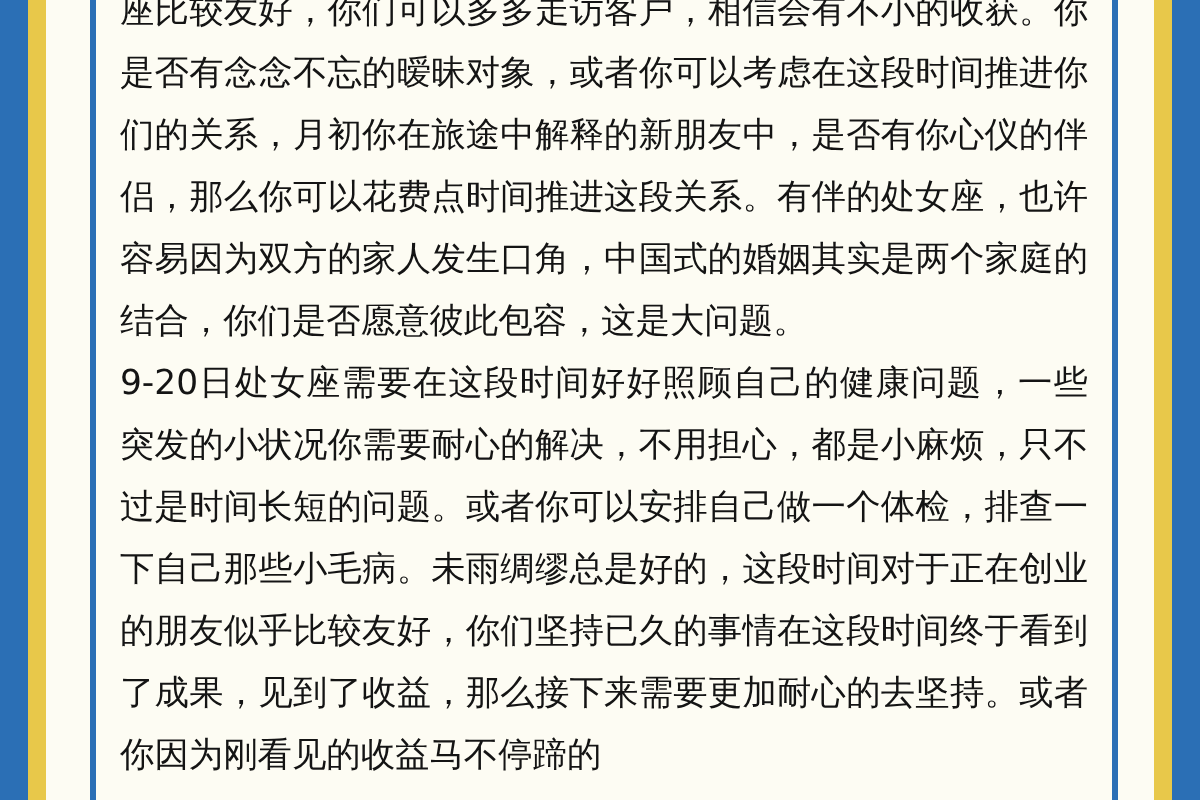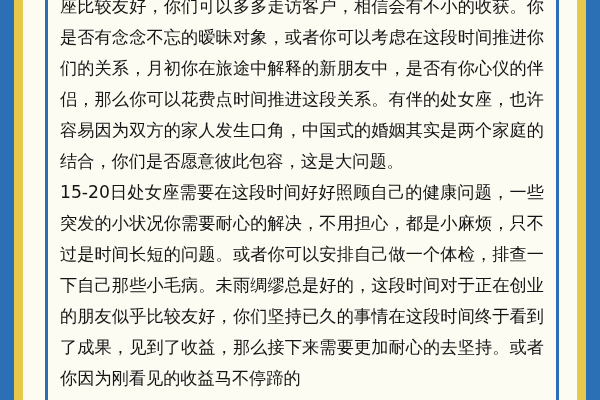--- a/index.html
+++ b/index.html
@@ -122,21 +122,21 @@
 
   <div class="left-band"></div>
   <div class="left-band-2"></div>
   <div class="left-gap"></div>
   <div class="left-rule"></div>
   <div class="left-gap2"></div>
 
   <div class="content">
     <div class="article">
       <p class="para">座比较友好，你们可以多多走访客户，相信会有不小的收获。你是否有念念不忘的暧昧对象，或者你可以考虑在这段时间推进你们的关系，月初你在旅途中解释的新朋友中，是否有你心仪的伴侣，那么你可以花费点时间推进这段关系。有伴的处女座，也许容易因为双方的家人发生口角，中国式的婚姻其实是两个家庭的结合，你们是否愿意彼此包容，这是大问题。</p>
-      <p class="para">15-20日处女座需要在这段时间好好照顾自己的健康问题，一些突发的小状况你需要耐心的解决，不用担心，都是小麻烦，只不过是时间长短的问题。或者你可以安排自己做一个体检，排查一下自己那些小毛病。未雨绸缪总是好的，这段时间对于正在创业的朋友似乎比较友好，你们坚持已久的事情在这段时间终于看到了成果，见到了收益，那么接下来需要更加耐心的去坚持。或者你因为刚看见的收益马不停蹄的</p>
+      <p class="para">9-20日处女座需要在这段时间好好照顾自己的健康问题，一些突发的小状况你需要耐心的解决，不用担心，都是小麻烦，只不过是时间长短的问题。或者你可以安排自己做一个体检，排查一下自己那些小毛病。未雨绸缪总是好的，这段时间对于正在创业的朋友似乎比较友好，你们坚持已久的事情在这段时间终于看到了成果，见到了收益，那么接下来需要更加耐心的去坚持。或者你因为刚看见的收益马不停蹄的</p>
     </div>
   </div>
 
   <div class="right-gap2"></div>
   <div class="right-rule"></div>
   <div class="right-gap"></div>
   <div class="right-band-2"></div>
   <div class="right-band"></div>
 
 </div>

